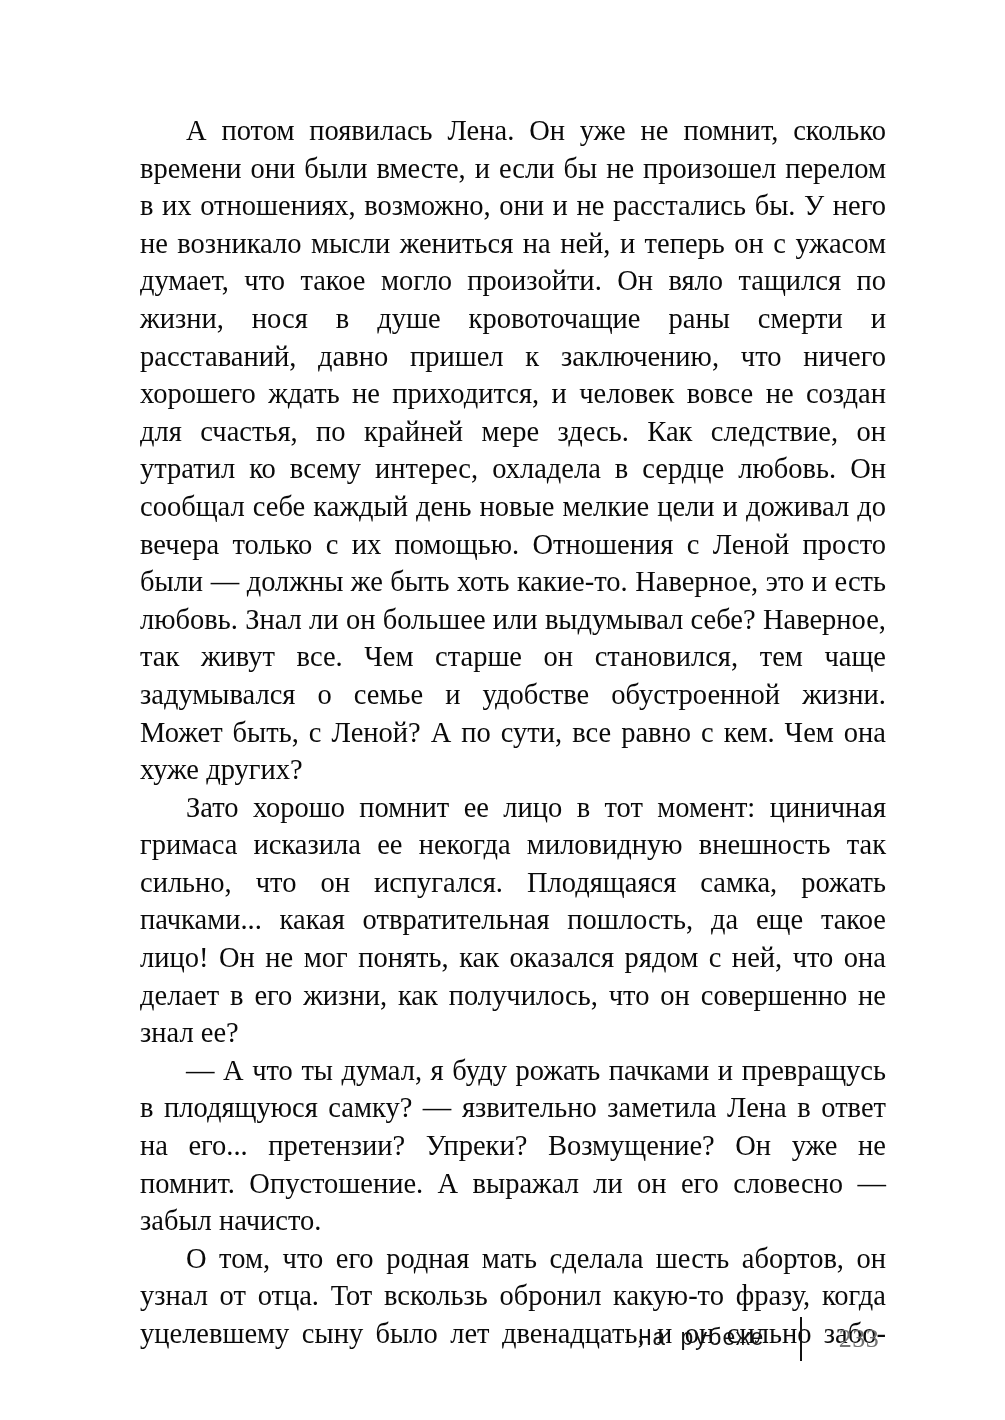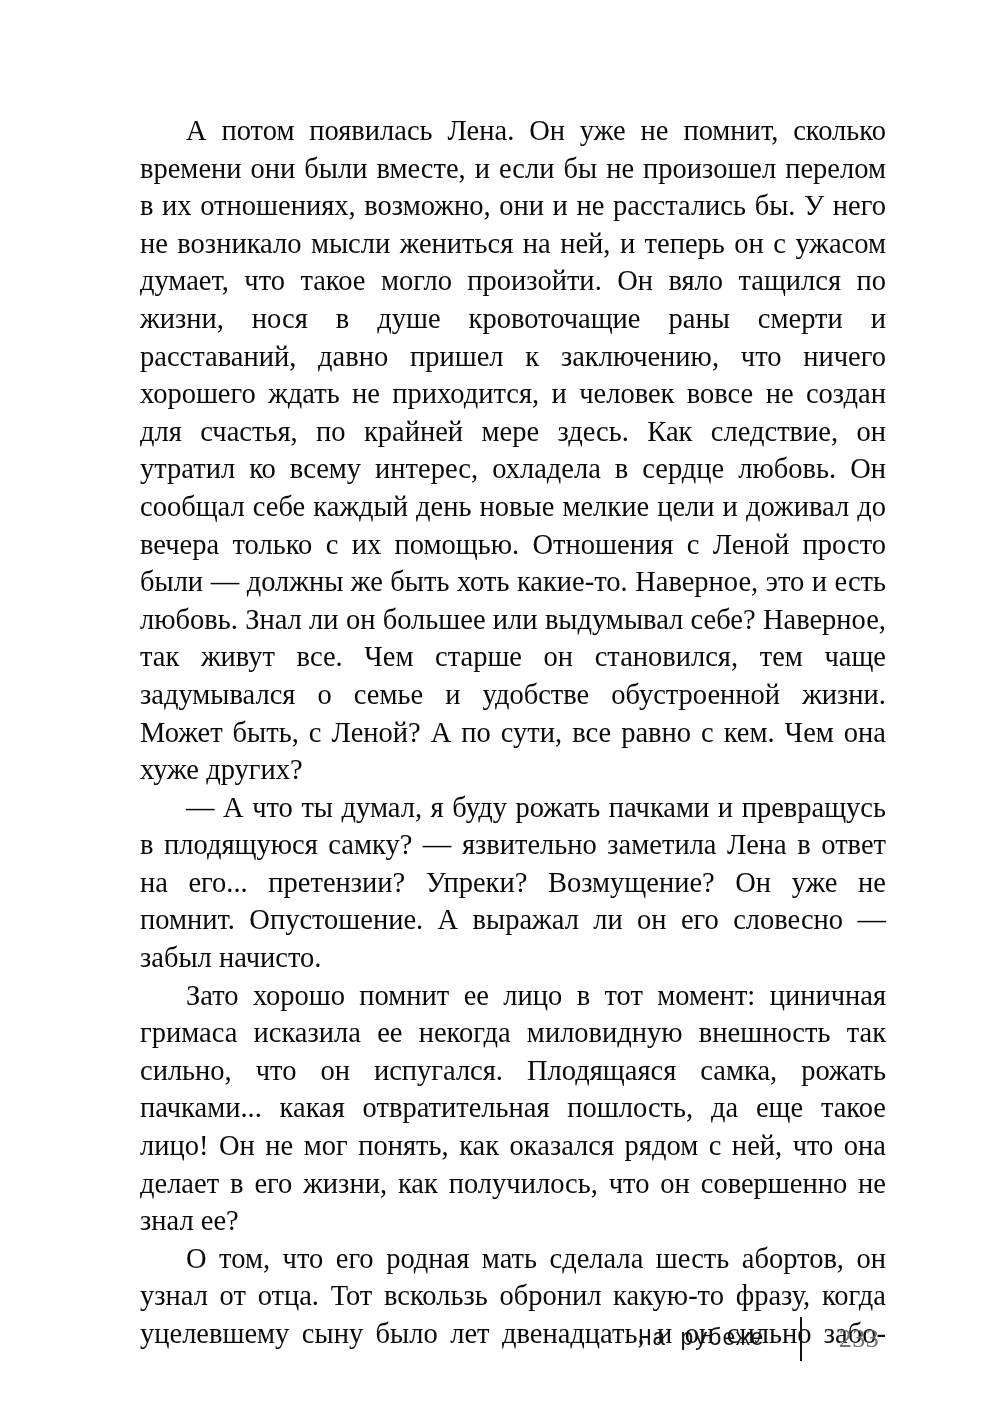--- a/index.html
+++ b/index.html
@@ -78,22 +78,22 @@
     white-space: nowrap;
   }
 </style>
 </head>
 <body>
 
 <div class="page">
 
   <div class="text-block">
     <p class="para">А потом появилась Лена. Он уже не помнит, сколько времени они были вместе, и если бы не произошел перелом в их отношениях, возможно, они и не расстались бы. У него не возникало мысли жениться на ней, и теперь он с ужасом думает, что такое могло произойти. Он вяло тащился по жизни, нося в душе кровоточащие раны смерти и расставаний, давно пришел к заключению, что ничего хорошего ждать не приходится, и человек вовсе не создан для счастья, по крайней мере здесь. Как следствие, он утратил ко всему интерес, охладела в сердце любовь. Он сообщал себе каждый день новые мелкие цели и доживал до вечера только с их помощью. Отношения с Леной просто были — должны же быть хоть какие-то. Наверное, это и есть любовь. Знал ли он большее или выдумывал себе? Наверное, так живут все. Чем старше он становился, тем чаще задумывался о семье и удобстве обустроенной жизни. Может быть, с Леной? А по сути, все равно с кем. Чем она хуже других?</p>
+    <p class="para">Зато хорошо помнит ее лицо в тот момент: циничная гримаса исказила ее некогда миловидную внешность так сильно, что он испугался. Плодящаяся самка, рожать пачками... какая отвратительная пошлость, да еще такое лицо! Он не мог понять, как оказался рядом с ней, что она делает в его жизни, как получилось, что он совершенно не знал ее?</p>
     <p class="para">— А что ты думал, я буду рожать пачками и превращусь в плодящуюся самку? — язвительно заметила Лена в ответ на его... претензии? Упреки? Возмущение? Он уже не помнит. Опустошение. А выражал ли он его словесно — забыл начисто.</p>
-    <p class="para">Зато хорошо помнит ее лицо в тот момент: циничная гримаса исказила ее некогда миловидную внешность так сильно, что он испугался. Плодящаяся самка, рожать пачками... какая отвратительная пошлость, да еще такое лицо! Он не мог понять, как оказался рядом с ней, что она делает в его жизни, как получилось, что он совершенно не знал ее?</p>
     <p class="para">О том, что его родная мать сделала шесть абортов, он узнал от отца. Тот вскользь обронил какую-то фразу, когда уцелевшему сыну было лет двенадцать, и он сильно забо-</p>
   </div>
 
   <div class="footer">
     <div class="footer-inner">
       <span class="running-head">На рубеже</span>
       <span class="footer-rule"></span>
       <span class="page-number">233</span>
     </div>
   </div>

